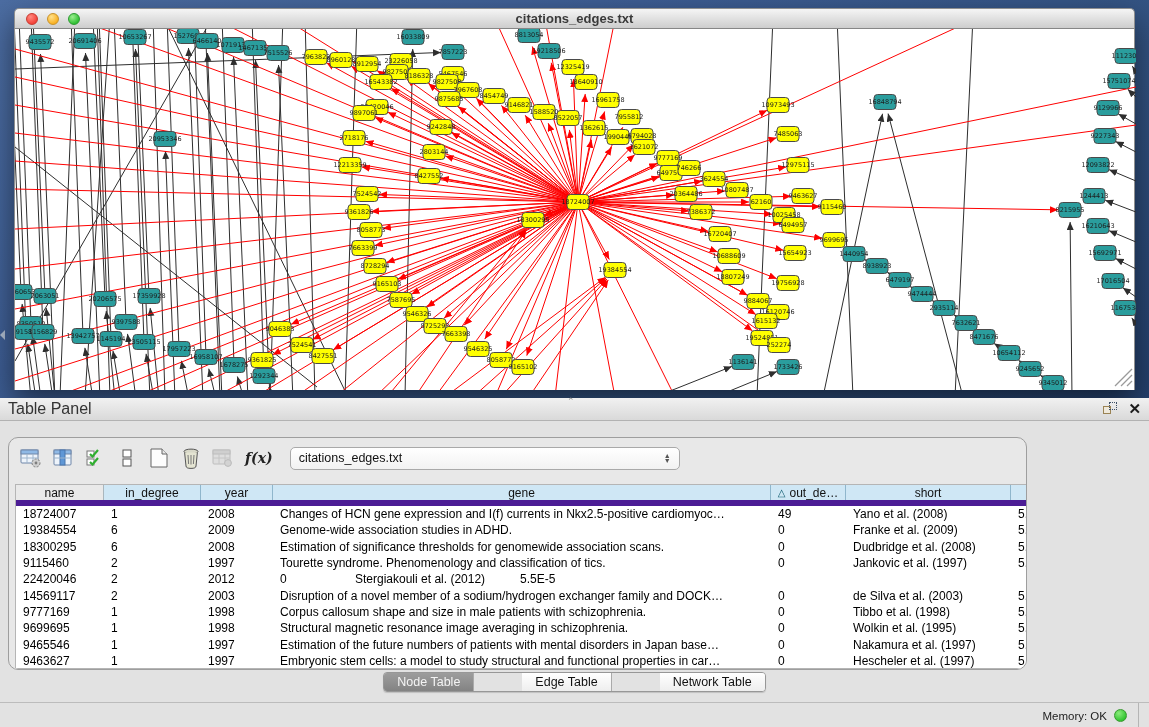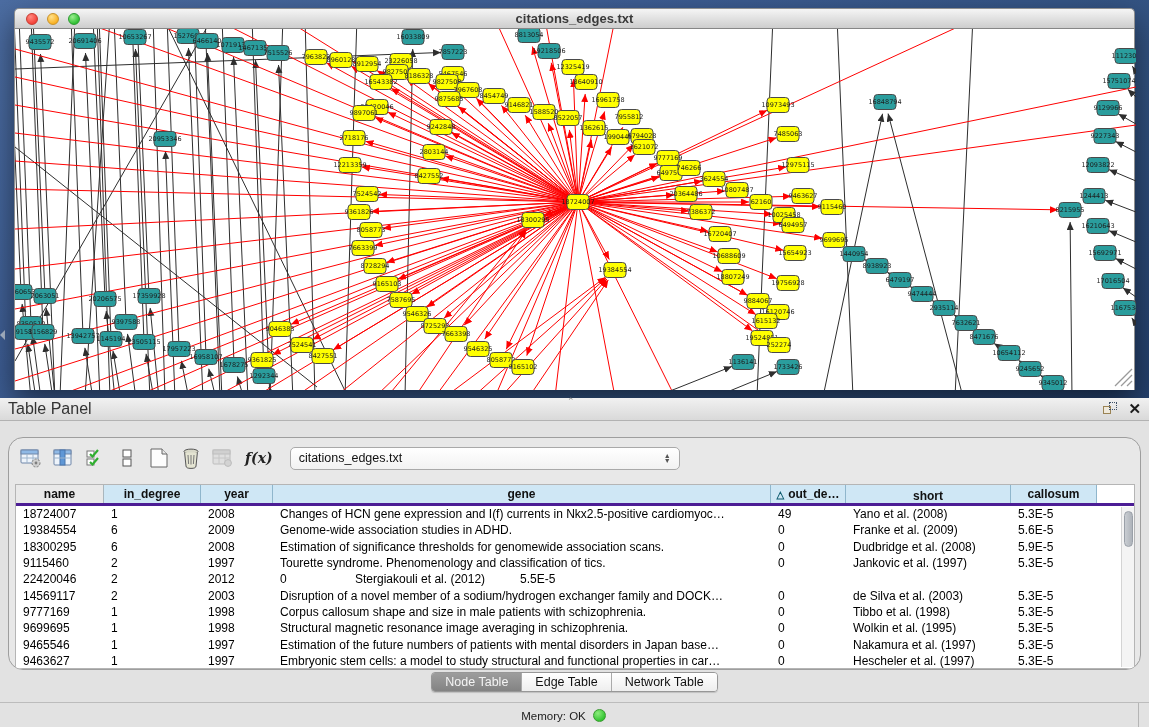--- a/index.html
+++ b/index.html
@@ -31,51 +31,51 @@
   .panel-header { height:23px; background:linear-gradient(#f1f1f1,#d9d9d9); border-bottom:1px solid #b2b2b2;
     display:flex; align-items:center; padding:0 8px; position:relative; }
   .panel-header .ptitle { font-size:16px; color:#333; }
   .panel-grip { position:absolute; left:567px; top:-2px; color:#8a8a8a; font-size:9px; }
   .panel-header-icons { margin-left:auto; display:flex; align-items:center; gap:10px; }
   .float-icon { width:15px; height:14px; position:relative; display:inline-block; }
   .float-icon .sq1 { position:absolute; left:0; top:4px; width:8px; height:8px; border:1.5px solid #9a8354; background:#efe9db; }
   .float-icon .sq2 { position:absolute; left:6px; top:0; width:8px; height:8px; border:1.5px dotted #3d4f66; }
   .close-x { font-size:15px; font-weight:bold; color:#1c1c1c; line-height:14px; cursor:default; }
 
-  .table-container { position:absolute; left:8px; top:39px; width:1133px; height:233px;
-    border:1px solid #9e9e9e; border-radius:15px; background:#e8e8e8; overflow:hidden; }
+  .table-container { position:absolute; left:8px; top:39px; width:1019px; height:233px;
+    border:1px solid #9e9e9e; border-radius:10px; background:#e8e8e8; overflow:hidden; }
   .tc-toolbar { height:40px; display:flex; align-items:center; padding-left:8px; gap:5px; }
   .tbtn { width:27px; height:26px; display:flex; align-items:center; justify-content:center; border-radius:4px; }
   .fx-label { font-family:"DejaVu Serif", serif; font-style:italic; font-weight:bold; font-size:14px; color:#222; margin:0 4px; }
   .dropdown { width:390px; height:23px; margin-left:8px; background:linear-gradient(#ffffff,#f2f2f2);
     border:1px solid #a9a9a9; border-radius:5px; display:flex; align-items:center; padding:0 8px; position:relative; }
   .dropdown .dval { font-size:12.5px; color:#111; }
   .dropdown .stepper { position:absolute; right:8px; display:flex; flex-direction:column; line-height:5px; color:#555; font-size:7px; }
 
   .grid { position:absolute; left:6px; top:46px; width:1120px; height:185px; background:#fff; border:1px solid #b5b5b5; }
-  .thead { display:flex; height:21px; border-bottom:3px solid #4c1d95;font-weight:bold; }
+  .thead { display:flex; height:21px; border-bottom:6px solid #4c1d95; }
   .th { background:#cfe7f5; border-right:1px solid #8fb6cc; font-size:12px; color:#111;
     display:flex; align-items:center; justify-content:center; overflow:hidden; white-space:nowrap; }
   .th.gray { background:#e9e9e9; border-right:1px solid #a9b6bd; }
   .sort-tri { color:#0c5a6e; font-size:10px; margin-right:4px; }
   .tbody { position:relative; }
   .trow { display:flex; height:16.3px; font-size:12px; color:#000; align-items:center; }
   .td { padding-left:7px; overflow:hidden; white-space:nowrap; }
   .c0{width:88px;} .c1{width:97px;} .c2{width:72px;} .c3{width:498px;} .c4{width:75px;} .c5{width:165px;align-items:flex-end;} .c6{width:86px;}
   .vscroll { position:absolute; right:0px; top:22px; bottom:1px; width:13px; background:#f4f4f4; border-left:1px solid #d4d4d4; }
   .vthumb { position:absolute; left:2px; top:4px; width:9px; height:36px; background:linear-gradient(90deg,#c9cdd2,#aeb3ba); border-radius:5px; border:1px solid #9aa0a8; }
 
   .tabs-row { position:absolute; left:0; top:274px; width:1149px; display:flex; justify-content:center; }
-  .seg { display:inline-flex; border:1px solid #979797; border-radius:4px; overflow:hidden; box-shadow:0 1px 1px rgba(0,0,0,.15); }
+  .seg { display:inline-flex; border:1px solid #979797; border-radius:4px; overflow:hidden; box-shadow:0 1px 1px rgba(0,0,0,.15);gap:48px; }
   .seg-btn { padding:2px 13px; font-size:12.5px; background:linear-gradient(#ffffff,#eeeeee); color:#111; border-right:1px solid #aaa; }
   .seg-btn:last-child { border-right:none; }
   .seg-btn.sel { background:linear-gradient(#9d9d9d,#838383); color:#f4f4f4; }
 
   .statusbar { position:absolute; left:0; top:304px; width:1149px; height:26px; border-top:1px solid #bcbcbc;
-    display:flex; align-items:center; justify-content:center; background:#e2e2e2; }
+    display:flex; align-items:center; justify-content:flex-end; background:#e2e2e2; }
   .mem { font-size:11.5px; color:#222; margin-right:7px; }
   .memdot { width:13px; height:13px; border-radius:50%; margin-right:22px;
     background:radial-gradient(circle at 35% 30%, #8cec7c, #2fc32f 75%); border:1px solid #39992f; }
   .status-sep { position:absolute; right:10px; top:0; bottom:0; width:1px; background:#b5b5b5; }
 </style>
 </head>
 <body>
 
 <div class="desktop">
   <div class="side-handle"></div>

